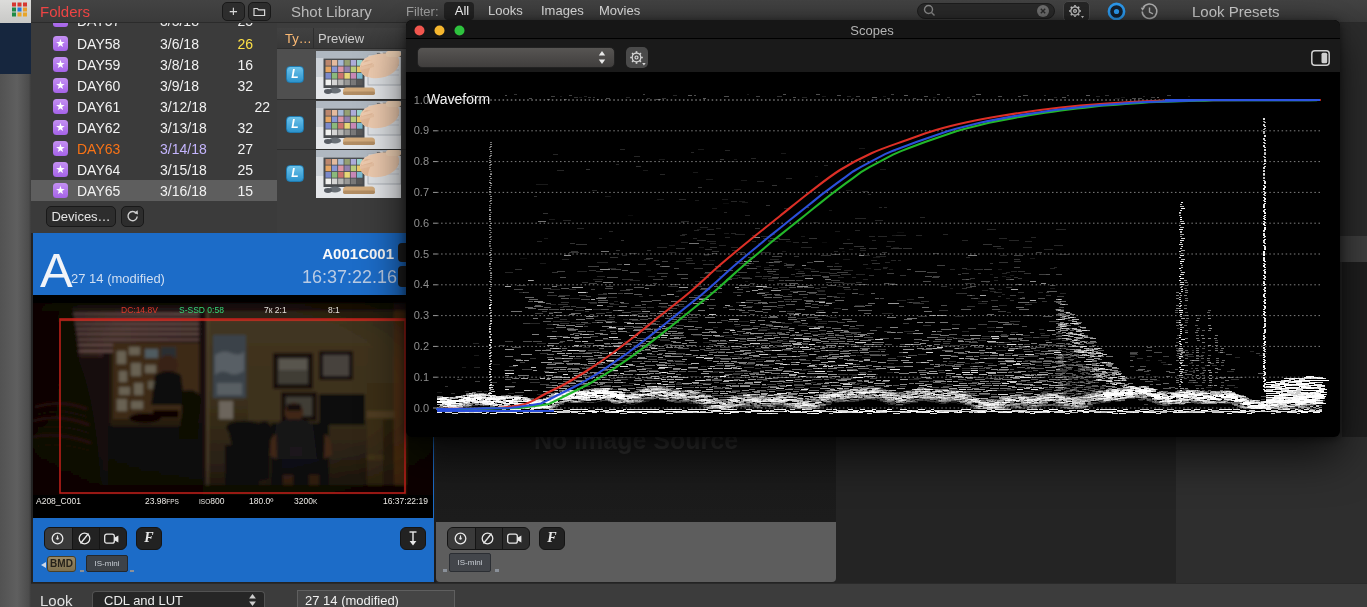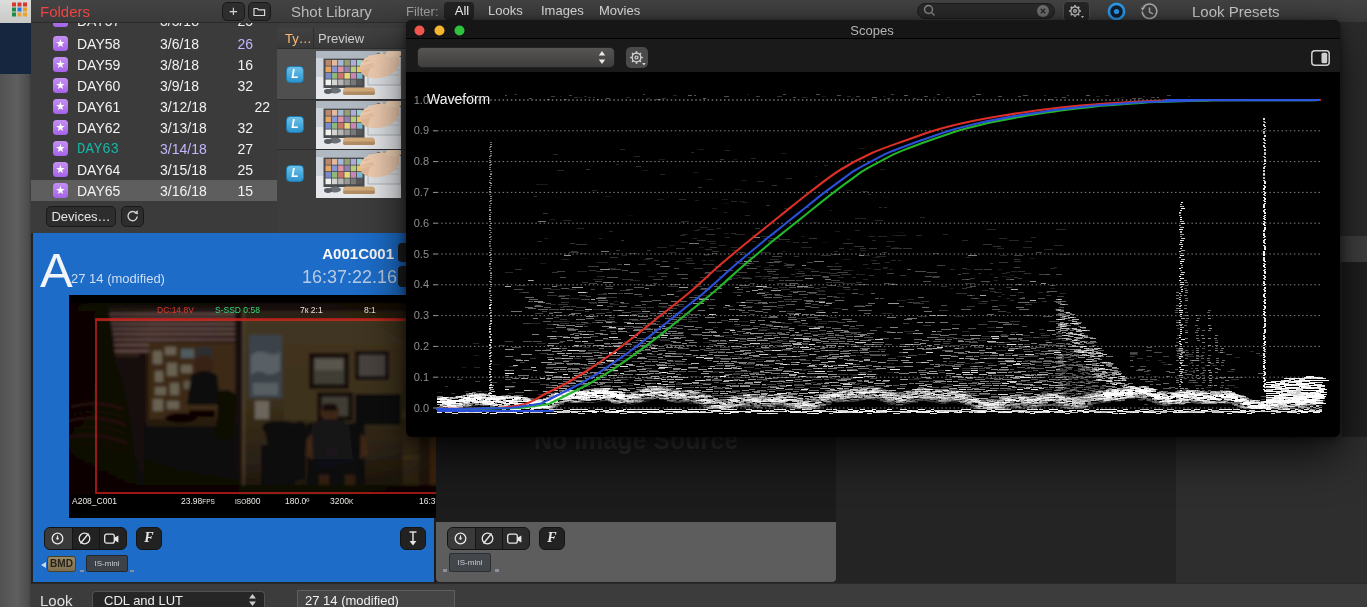--- a/index.html
+++ b/index.html
@@ -84,21 +84,21 @@
 <div class="abs" style="left:31px;top:23px;width:246px;height:10px;overflow:hidden;">
     <div style="position:absolute;left:22px;top:-11px;width:15px;height:15px;border-radius:3px;background:linear-gradient(#c490f2,#a563e8);"></div>
     <div style="position:absolute;left:46px;top:-10px;font-size:14px;color:#f0f0f0;">DAY57</div>
     <div style="position:absolute;left:129px;top:-10px;font-size:14px;color:#f0f0f0;">3/5/18</div>
     <div style="position:absolute;left:180px;top:-10px;width:42px;text-align:right;font-size:14px;color:#f0f0f0;">25</div>
   </div>
 <div class="abs" style="left:53px;top:36px;width:15px;height:15px;border-radius:3.5px;background:linear-gradient(#c490f2,#a563e8);"></div>
 <div class="abs" style="left:53px;top:36px;width:15px;height:15px;color:#fff;font-size:11px;text-align:center;line-height:15px;">★</div>
 <div class="abs" style="left:77px;top:36px;font-size:14px;color:#f2f2f2;">DAY58</div>
 <div class="abs" style="left:160px;top:36px;font-size:14px;color:#f2f2f2;">3/6/18</div>
-<div class="abs" style="left:211px;top:36px;width:42px;text-align:right;font-size:14px;color:#c4b5fd;">26</div>
+<div class="abs" style="left:211px;top:36px;width:42px;text-align:right;font-size:14px;color:#fde047;">26</div>
 <div class="abs" style="left:53px;top:57px;width:15px;height:15px;border-radius:3.5px;background:linear-gradient(#c490f2,#a563e8);"></div>
 <div class="abs" style="left:53px;top:57px;width:15px;height:15px;color:#fff;font-size:11px;text-align:center;line-height:15px;">★</div>
 <div class="abs" style="left:77px;top:57px;font-size:14px;color:#f2f2f2;">DAY59</div>
 <div class="abs" style="left:160px;top:57px;font-size:14px;color:#f2f2f2;">3/8/18</div>
 <div class="abs" style="left:211px;top:57px;width:42px;text-align:right;font-size:14px;color:#f2f2f2;">16</div>
 <div class="abs" style="left:53px;top:78px;width:15px;height:15px;border-radius:3.5px;background:linear-gradient(#c490f2,#a563e8);"></div>
 <div class="abs" style="left:53px;top:78px;width:15px;height:15px;color:#fff;font-size:11px;text-align:center;line-height:15px;">★</div>
 <div class="abs" style="left:77px;top:78px;font-size:14px;color:#f2f2f2;">DAY60</div>
 <div class="abs" style="left:160px;top:78px;font-size:14px;color:#f2f2f2;">3/9/18</div>
 <div class="abs" style="left:211px;top:78px;width:42px;text-align:right;font-size:14px;color:#f2f2f2;">32</div>
@@ -107,21 +107,21 @@
 <div class="abs" style="left:77px;top:99px;font-size:14px;color:#f2f2f2;">DAY61</div>
 <div class="abs" style="left:160px;top:99px;font-size:14px;color:#f2f2f2;">3/12/18</div>
 <div class="abs" style="left:228px;top:99px;width:42px;text-align:right;font-size:14px;color:#f2f2f2;">22</div>
 <div class="abs" style="left:53px;top:120px;width:15px;height:15px;border-radius:3.5px;background:linear-gradient(#c490f2,#a563e8);"></div>
 <div class="abs" style="left:53px;top:120px;width:15px;height:15px;color:#fff;font-size:11px;text-align:center;line-height:15px;">★</div>
 <div class="abs" style="left:77px;top:120px;font-size:14px;color:#f2f2f2;">DAY62</div>
 <div class="abs" style="left:160px;top:120px;font-size:14px;color:#f2f2f2;">3/13/18</div>
 <div class="abs" style="left:211px;top:120px;width:42px;text-align:right;font-size:14px;color:#f2f2f2;">32</div>
 <div class="abs" style="left:53px;top:141px;width:15px;height:15px;border-radius:3.5px;background:linear-gradient(#c490f2,#a563e8);"></div>
 <div class="abs" style="left:53px;top:141px;width:15px;height:15px;color:#fff;font-size:11px;text-align:center;line-height:15px;">★</div>
-<div class="abs" style="left:77px;top:141px;font-size:14px;color:#14b8a6;font-family:Liberation Mono, monospace;">DAY63</div>
+<div class="abs" style="left:77px;top:141px;font-size:14px;color:#f97316;">DAY63</div>
 <div class="abs" style="left:160px;top:141px;font-size:14px;color:#c4b5fd;">3/14/18</div>
 <div class="abs" style="left:211px;top:141px;width:42px;text-align:right;font-size:14px;color:#f2f2f2;">27</div>
 <div class="abs" style="left:53px;top:162px;width:15px;height:15px;border-radius:3.5px;background:linear-gradient(#c490f2,#a563e8);"></div>
 <div class="abs" style="left:53px;top:162px;width:15px;height:15px;color:#fff;font-size:11px;text-align:center;line-height:15px;">★</div>
 <div class="abs" style="left:77px;top:162px;font-size:14px;color:#f2f2f2;">DAY64</div>
 <div class="abs" style="left:160px;top:162px;font-size:14px;color:#f2f2f2;">3/15/18</div>
 <div class="abs" style="left:211px;top:162px;width:42px;text-align:right;font-size:14px;color:#f2f2f2;">25</div>
 <div class="abs" style="left:31px;top:180px;width:246px;height:21px;background:#5e5e5e;"></div>
 <div class="abs" style="left:53px;top:183px;width:15px;height:15px;border-radius:3.5px;background:linear-gradient(#c490f2,#a563e8);"></div>
 <div class="abs" style="left:53px;top:183px;width:15px;height:15px;color:#fff;font-size:11px;text-align:center;line-height:15px;">★</div>
@@ -307,21 +307,21 @@
 <div class="abs" style="left:434px;top:23px;width:2px;height:584px;background:#1d1d1d;"></div>
 
 <div class="abs" style="left:33px;top:233px;width:401px;height:349px;background:#1c6cc8;"></div>
 <div class="abs" style="left:40px;top:242px;font-size:49px;color:#f2f4f8;">A</div>
 <div class="abs" style="left:71px;top:271px;font-size:13px;color:#cfdef2;">27 14 (modified)</div>
 <div class="abs" style="left:244px;top:245px;width:150px;font-size:15px;font-weight:bold;color:#fafafa;text-align:right;">A001C001</div>
 <div class="abs" style="left:244px;top:267px;width:153px;font-size:18px;color:#b9cbe4;text-align:right;">16:37:22.16</div>
 <div class="abs" style="left:398px;top:243px;width:14px;height:19px;background:#1d1d1d;border-radius:4px;"></div>
 <div class="abs" style="left:398px;top:266px;width:14px;height:21px;background:#1d1d1d;border-radius:4px;"></div>
 
-<div class="abs" style="left:33px;top:295px;width:400px;height:158px;background:#000;margin-left:36px;"><svg width="400" height="223" viewBox="0 0 400 223" xmlns="http://www.w3.org/2000/svg">
+<div class="abs" style="left:33px;top:295px;width:400px;height:158px;background:#000;"><svg width="400" height="223" viewBox="0 0 400 223" xmlns="http://www.w3.org/2000/svg">
 <defs>
 <filter id="vb" x="-5%" y="-5%" width="110%" height="110%">
           <feGaussianBlur stdDeviation="1.5"></feGaussianBlur>
         </filter>
 <linearGradient id="wallg" x1="0" y1="0" x2="0" y2="1">
 <stop offset="0" stop-color="#605432"></stop>
           <stop offset="0.5" stop-color="#554828"></stop>
           <stop offset="1" stop-color="#282012"></stop>
 </linearGradient>
 <linearGradient id="blindg" x1="0" y1="0" x2="1" y2="0">

